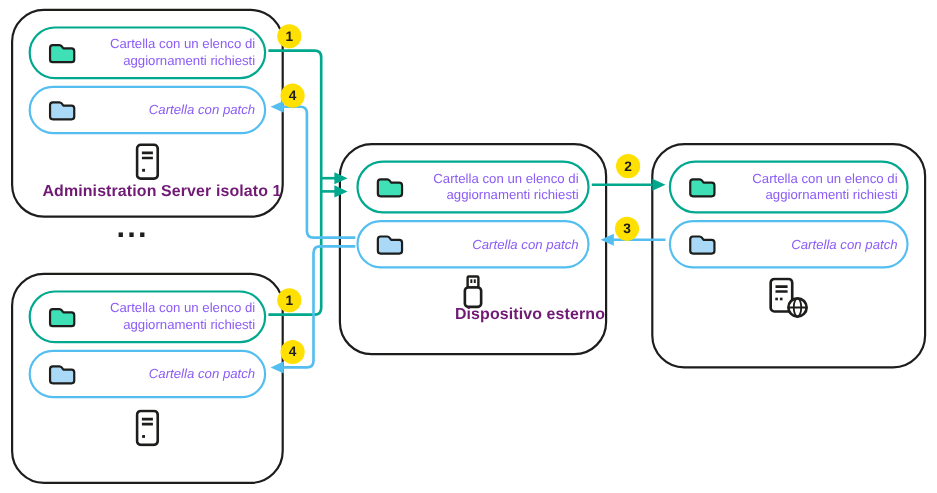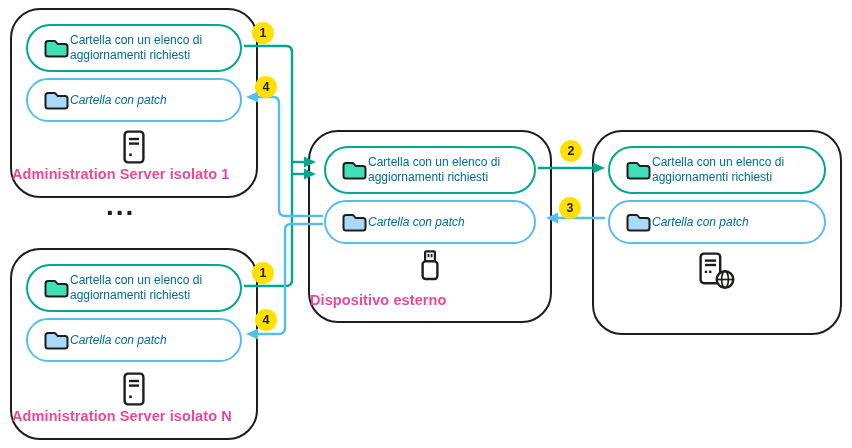--- a/index.html
+++ b/index.html
@@ -11,25 +11,25 @@
     position:absolute;background:#fff;border:2.2px solid #1d1d1b;border-radius:30px;
     box-sizing:border-box;z-index:10;
   }
   .pill{
     position:absolute;left:14px;right:14px;display:flex;align-items:center;
     background:#fff;border-radius:26px;box-sizing:border-box;
   }
   .pill.elenco{top:14px;height:48px;border:2.2px solid #00A88E;}
   .pill.patch{top:68px;height:44px;border:2.2px solid #54BEF0;font-style:italic;}
   .pill .ficon{flex:0 0 auto;margin-left:15px;display:flex;align-items:center;}
-  .pill .flabel{flex:1;text-align:left;font-size:12px;line-height:1.22;color:#0369a1;padding-right:8px;}
+  .pill .flabel{flex:1;text-align:right;font-size:12px;line-height:1.22;color:#8b5cf6;padding-right:8px;}
   .pill .flabel span{display:inline-block;max-width:152px;}
   .box-title{
-    position:absolute;left:0;right:0;text-align:left;font-weight:bold;
-    font-size:14.5px;color:#ec4899;letter-spacing:.1px;
+    position:absolute;left:0;right:0;text-align:right;font-weight:bold;
+    font-size:14.5px;color:#701a75;letter-spacing:.1px;
   }
   .device-icon{position:absolute;left:50%;transform:translateX(-50%);}
   .badge{
     position:absolute;width:22px;height:22px;border-radius:50%;background:#FFE000;
     display:flex;align-items:center;justify-content:center;
     font-size:12.5px;font-weight:bold;color:#1d1d1b;z-index:30;
   }
   #wires{position:absolute;left:0;top:0;z-index:20;pointer-events:none;}
   .ellipsis{
     position:absolute;left:106px;top:192px;font-size:28px;font-weight:800;
@@ -89,21 +89,20 @@
       <span class="flabel"><span>Cartella con patch</span></span>
     </div>
     <span class="device-icon" style="top:122px;">
       <svg width="22" height="34" viewBox="0 0 22 34">
           <rect x="1.6" y="1.6" width="18.8" height="30.8" rx="3.4" fill="#fff" stroke="#1d1d1b" stroke-width="2.4"></rect>
           <line x1="6" y1="9" x2="16" y2="9" stroke="#1d1d1b" stroke-width="2.4"></line>
           <line x1="6" y1="13.6" x2="16" y2="13.6" stroke="#1d1d1b" stroke-width="2.4"></line>
           <rect x="6.2" y="23.5" width="2.6" height="2.6" fill="#1d1d1b"></rect>
         </svg>
     </span>
-    <div class="box-title" style="top:158px;">Administration Server isolato N</div>
   </div>
 
   <div class="box" style="left:308px;top:130px;width:244px;height:193px;">
     <div class="pill elenco">
       <span class="ficon">
         <svg width="27" height="21" viewBox="0 0 26 21">
             <path d="M2 5.5 C2 4 3 3 4.5 3 h6 c0.8 0 1.55 0.36 2.05 1 l1.55 2 h7.4 c1.5 0 2.5 1 2.5 2.5 v7.5 c0 1.5 -1 2.5 -2.5 2.5 h-17 c-1.5 0 -2.5 -1 -2.5 -2.5 Z" fill="#3FE0B6" stroke="#1d1d1b" stroke-width="2" stroke-linejoin="round"></path>
           </svg>
       </span>
       <span class="flabel"><span>Cartella con un elenco di aggiornamenti richiesti</span></span>
@@ -117,21 +116,21 @@
       <span class="flabel"><span>Cartella con patch</span></span>
     </div>
     <span class="device-icon" style="top:118px;">
       <svg width="22" height="31" viewBox="0 0 22 31">
           <rect x="6.1" y="1.4" width="9.8" height="10" rx="1" fill="#fff" stroke="#1d1d1b" stroke-width="2.2"></rect>
           <rect x="8.6" y="3.9" width="1.8" height="3.4" fill="#1d1d1b"></rect>
           <rect x="11.7" y="3.9" width="1.8" height="3.4" fill="#1d1d1b"></rect>
           <rect x="3.6" y="11.4" width="14.8" height="17.6" rx="3" fill="#fff" stroke="#1d1d1b" stroke-width="2.4"></rect>
         </svg>
     </span>
-    <div class="box-title" style="top:160px;">Dispositivo esterno</div>
+    <div class="box-title" style="top:146px;">Dispositivo esterno</div>
   </div>
 
   <div class="box" style="left:592px;top:130px;width:250px;height:205px;">
     <div class="pill elenco">
       <span class="ficon">
         <svg width="27" height="21" viewBox="0 0 26 21">
             <path d="M2 5.5 C2 4 3 3 4.5 3 h6 c0.8 0 1.55 0.36 2.05 1 l1.55 2 h7.4 c1.5 0 2.5 1 2.5 2.5 v7.5 c0 1.5 -1 2.5 -2.5 2.5 h-17 c-1.5 0 -2.5 -1 -2.5 -2.5 Z" fill="#3FE0B6" stroke="#1d1d1b" stroke-width="2" stroke-linejoin="round"></path>
           </svg>
       </span>
       <span class="flabel"><span>Cartella con un elenco di aggiornamenti richiesti</span></span>

